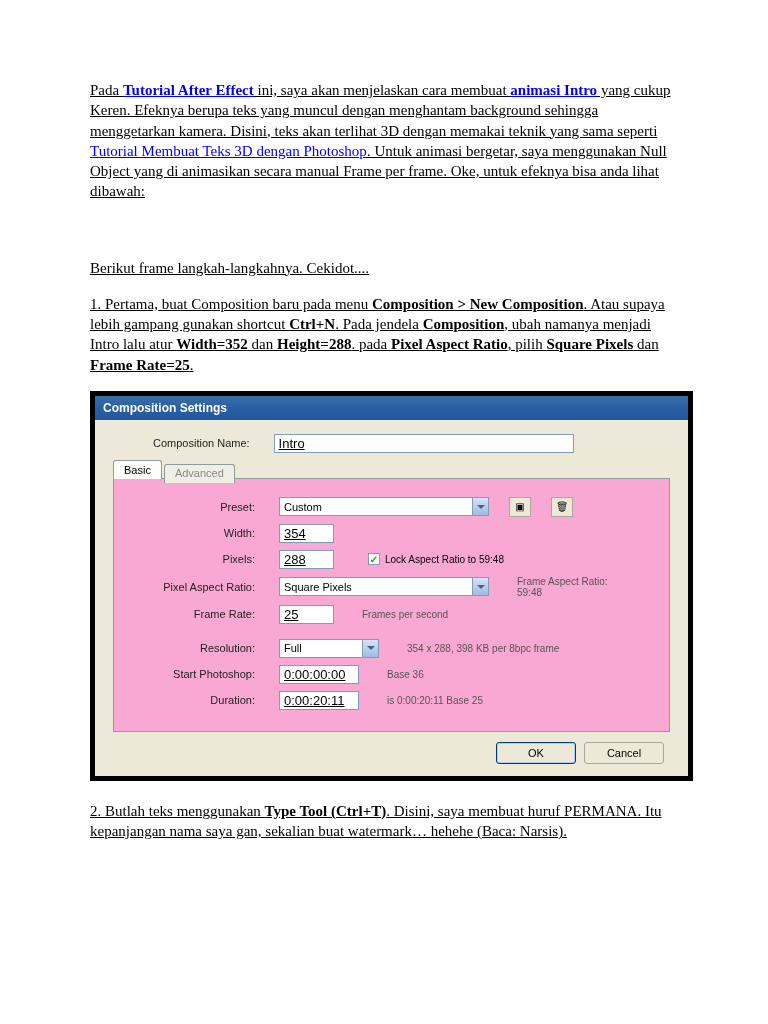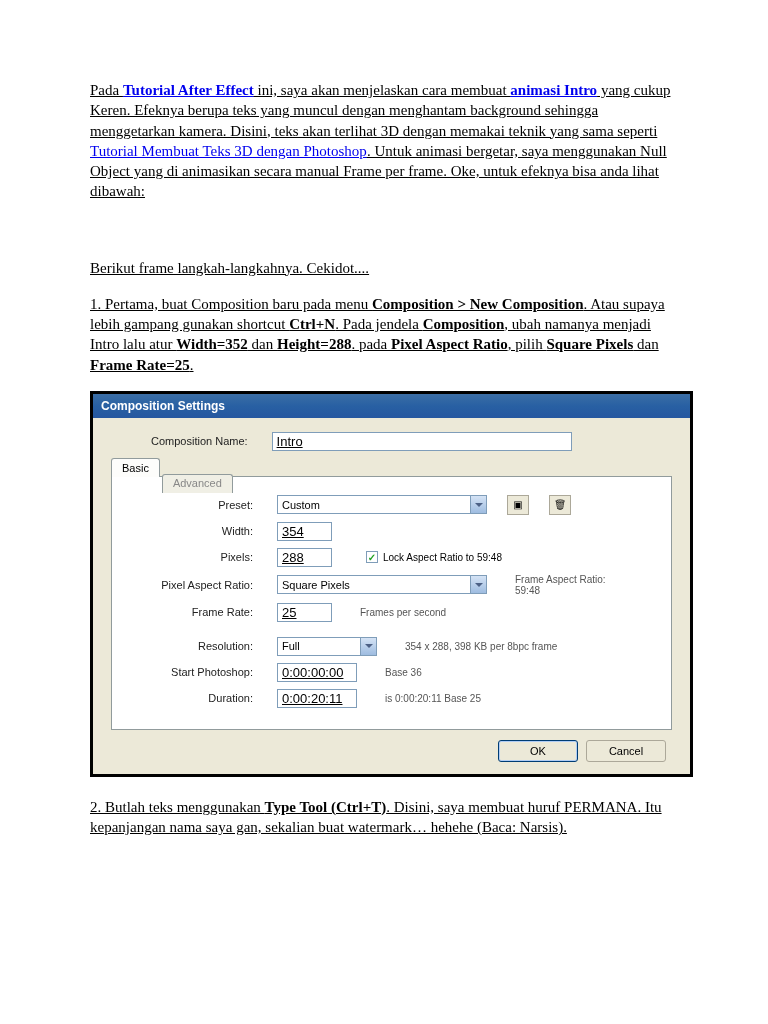--- a/index.html
+++ b/index.html
@@ -13,21 +13,21 @@
       width: 768px;
     }
     p { margin: 0 0 16px 0; line-height: 1.35; text-decoration: underline; }
     a { color: #0000EE; text-decoration: underline; }
     .bold { font-weight: bold; }
     
     
     .dialog {
       width: 603px;
       margin: 10px auto 20px auto;
-      border: 3px solid #000000;
+      border: 5px solid #000000;
       background: #ece9d8;
       font-family: Tahoma, Arial, sans-serif;
       font-size: 11px;
     }
     .titlebar {
       background: linear-gradient(to bottom, #3b6ea5 0%, #2860a3 50%, #2557a0 100%);
       color: #fff;
       font-weight: bold;
       padding: 5px 8px;
       font-size: 12px;
@@ -92,26 +92,26 @@
       border-bottom: none;
       background: #fdfdfb;
       border-radius: 3px 3px 0 0;
       margin-right: 2px;
       font-size: 11px;
       position: relative;
     }
     .tab.inactive {
       background: #f0efe5;
       color: #888;
-      top: 16px;
+      top: 4px;
       padding: 2px 10px;
     }
     .tabpanel {
       border: 1px solid #919b9c;
-      background: #ffffff;
+      background: #f9a8d4;
       margin-top: -1px;
       padding: 18px 28px 14px 14px;
       position: relative;
     }
     .side-note {
       font-size: 10px;
       color: #555;
       margin-left: 12px;
     }
     .iconbtn {

